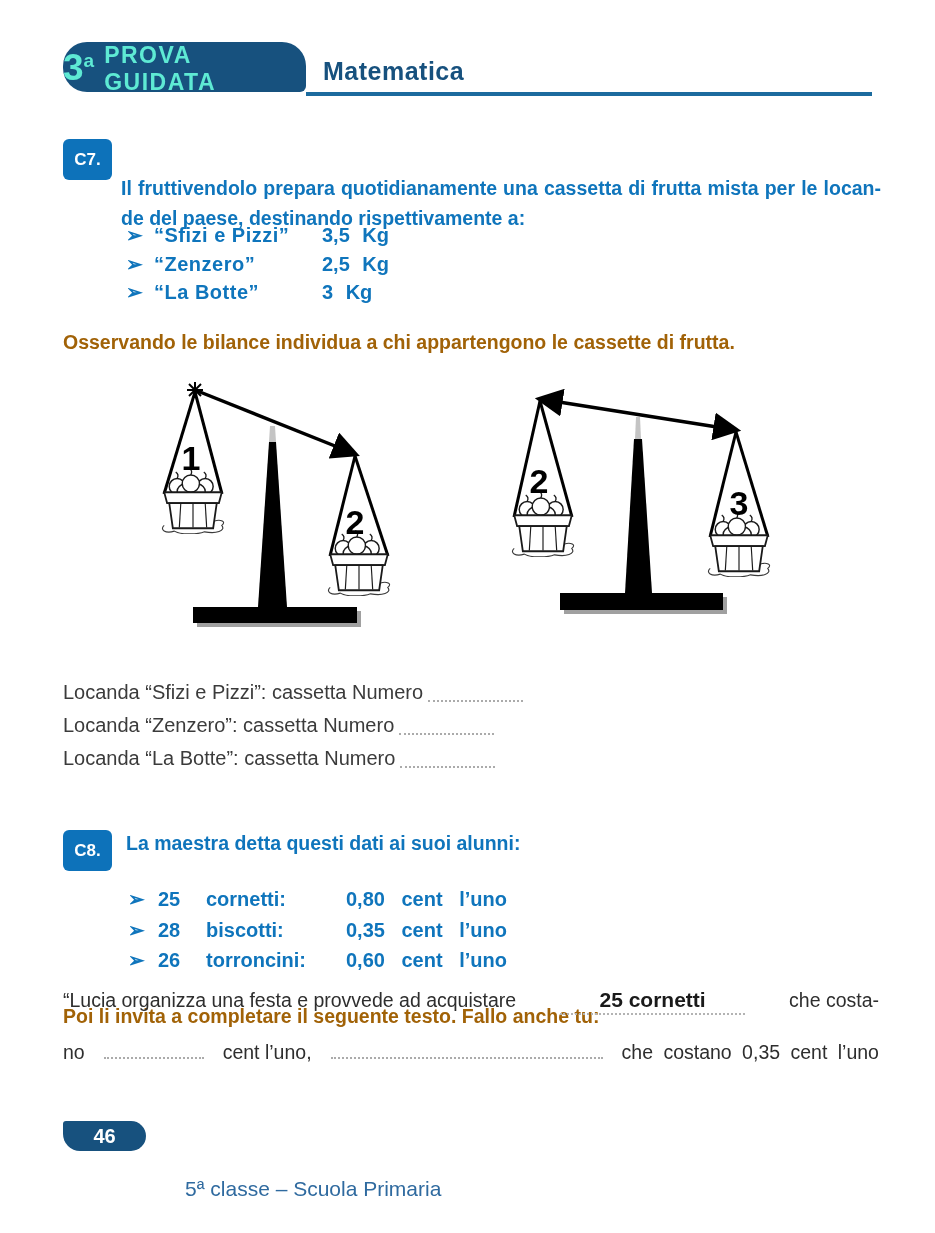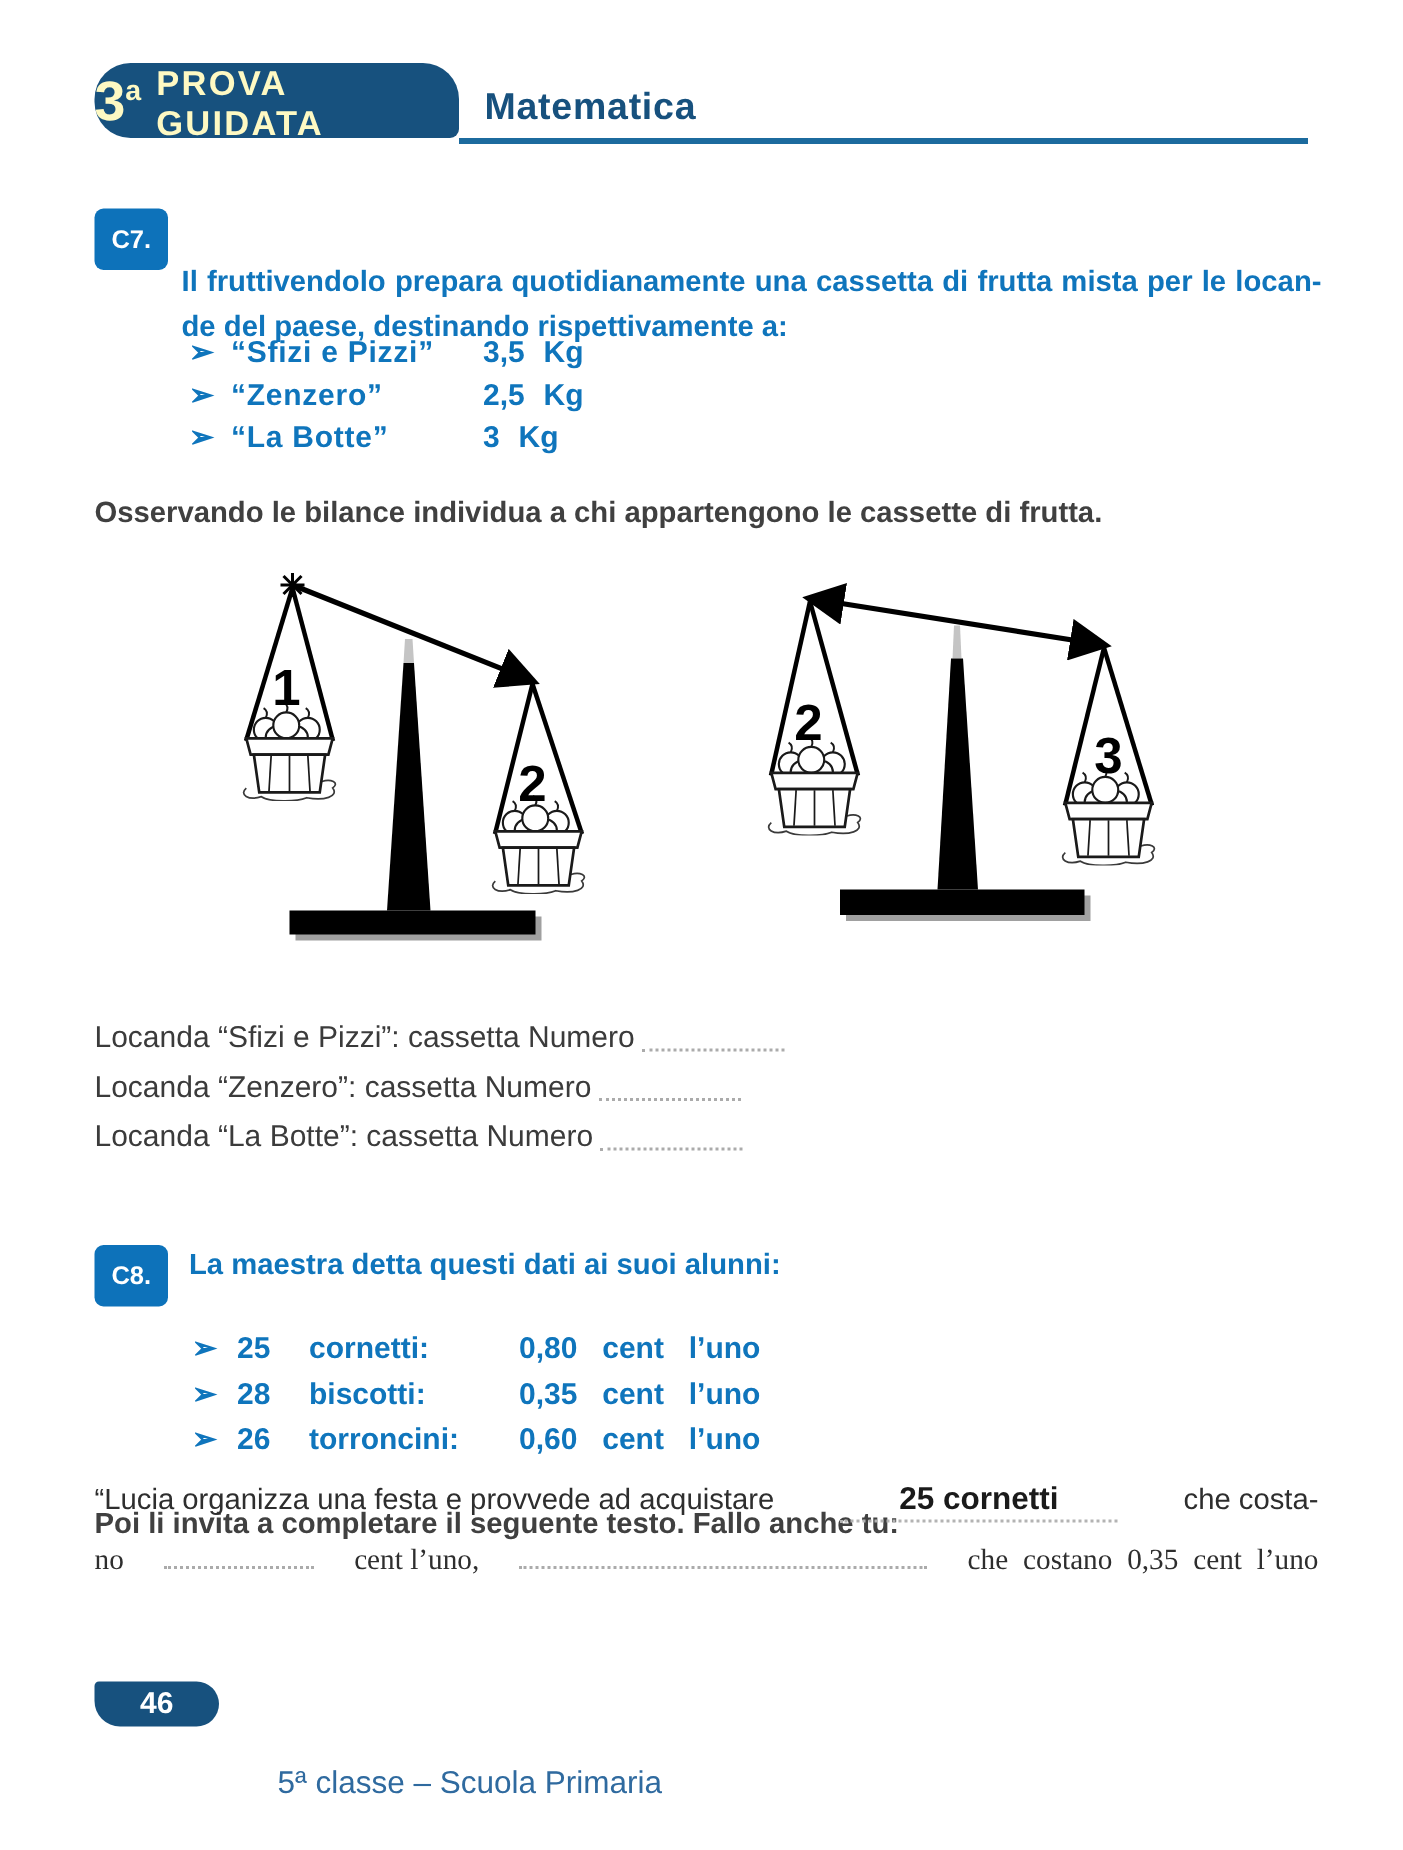--- a/index.html
+++ b/index.html
@@ -6,21 +6,21 @@
   body { margin:0; background:#ffffff; }
   .page {
     position:relative; width:935px; height:1233px; background:#fff;
     font-family:"Liberation Sans", sans-serif; overflow:hidden;
   }
 
   
   .header-box{
     position:absolute; left:63px; top:42px; width:243px; height:50px;
     background:#17517E; border-radius:24px 24px 6px 24px;
-    color:#fef9c3; display:flex; align-items:center; justify-content:center; gap:10px;
+    color:#5eead4; display:flex; align-items:center; justify-content:center; gap:10px;
   }
   .hb-num{ font-size:37px; font-weight:bold; line-height:1; }
   .hb-sup{ font-size:19px; vertical-align:super; font-weight:bold; }
   .hb-title{ font-size:23px; font-weight:bold; letter-spacing:1.5px; padding-top:4px; }
   .subject{
     position:absolute; left:323px; top:57px; font-size:25px; font-weight:bold;
     color:#17517E; letter-spacing:0.5px;
   }
   .header-rule{ position:absolute; left:306px; top:92px; width:566px; height:4px; background:#1C6B9E; }
 
@@ -36,21 +36,21 @@
     color:#0F75BC; font-size:19.5px; line-height:30px; font-weight:700; }
   .c7-prompt .l1{ text-align:justify; text-align-last:justify;margin-top:34px; }
 
   .fruit-list{ position:absolute; left:126px; top:221px; color:#0F75BC;
     font-size:20px; font-weight:700; line-height:28.5px; }
   .fruit-list .row{ display:flex; }
   .fruit-list .bullet{ width:28px; }
   .fruit-list .lname{ width:168px; letter-spacing:0.5px; }
   .fruit-list .lval{ word-spacing:7px; }
 
-  .instruction{ position:absolute; left:63px; color:#404040; font-size:19.5px; font-weight:700; }
+  .instruction{ position:absolute; left:63px; color:#a16207; font-size:19.5px; font-weight:700; }
 
   
   .figures{ position:absolute; left:0; top:378px; width:935px; height:272px; }
   .scale{ position:absolute; }
   .scale1{ left:145px; top:0; }
   .scale2{ left:495px; top:5px; }
   .scale .base{ fill:#000; }
   .scale .shadow{ fill:#a0a0a0; }
   .scale .col{ fill:#000; }
   .scale .tip{ fill:#c4c4c4; }
@@ -76,21 +76,21 @@
   .goods-list .row{ display:flex; }
   .goods-list .bullet{ width:30px; }
   .goods-list .qty{ width:48px; }
   .goods-list .gname{ width:140px; }
   .goods-list .price{ word-spacing:11px; }
 
   
   .completion{ position:absolute; left:63px; top:988px; width:816px;
     color:#2E2E2E; font-size:19.5px; }
   .completion .cline{ display:flex; justify-content:space-between; align-items:baseline; }
-  .completion .cline2{ margin-top:15px;font-family:Liberation Serif, serif; }
+  .completion .cline2{ margin-top:26px; }
   .answer-blank{
     display:inline-block; border-bottom:2px dotted #B3B3B3; text-align:center;
     font-weight:700; font-size:21px; color:#1A1A1A; padding:0 6px 1px 6px;
   }
   .blank1{ width:185px; }
   .blank-sm{ width:100px; height:15px; }
   .blank-lg{ width:272px; height:15px; }
   .stretch{ word-spacing:5px; }
 
   

